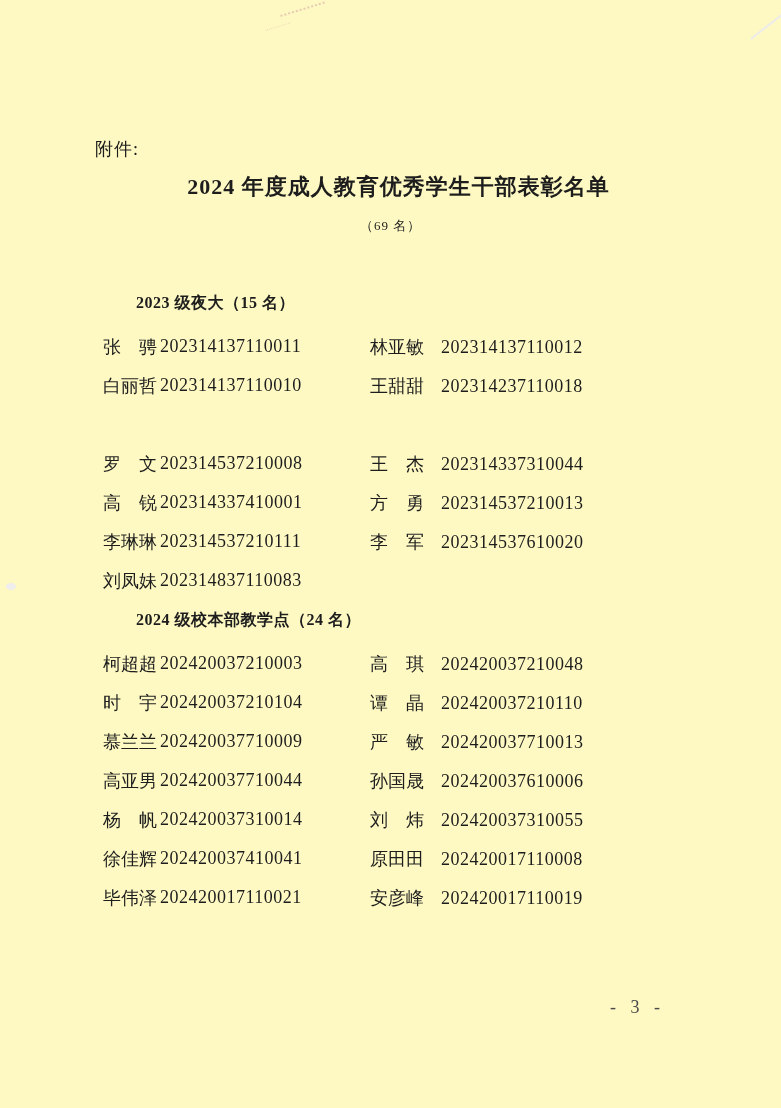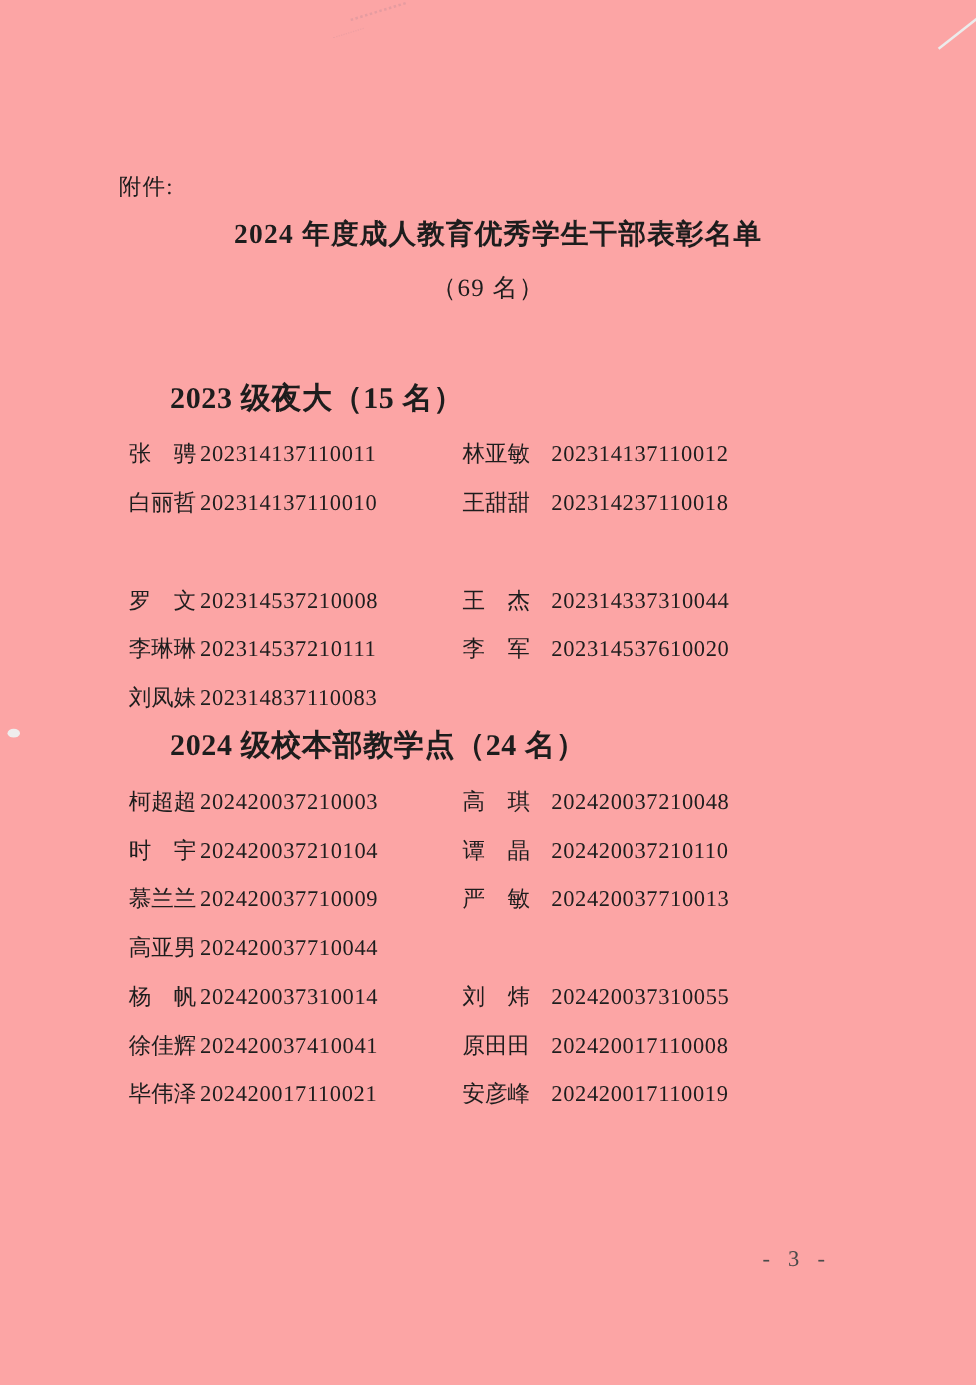--- a/index.html
+++ b/index.html
@@ -4,21 +4,21 @@
 <style>
   html, body {
     margin: 0;
     padding: 0;
     background: #ffffff;
   }
   #page {
     position: relative;
     width: 781px;
     height: 1108px;
-    background: #fca5a5;
+    background: #fef9c3;
     overflow: hidden;
     font-family: "Liberation Serif", "DejaVu Serif", serif;
     color: #1d1d1d;
   }
   
   .scan-mark {
     position: absolute;
     left: 281px;
     top: 8px;
     width: 46px;
@@ -73,50 +73,50 @@
     font-size: 22px;
     font-weight: 700;
     letter-spacing: 1px;
   }
   .subtitle {
     position: absolute;
     left: 0;
     right: 0;
     top: 217px;
     text-align: center;
-    font-size: 20px;
+    font-size: 13px;
     letter-spacing: 1px;
   }
   #sections {
     position: absolute;
     left: 103px;
     top: 290px;
     width: 595px;
   }
   .sec-header {
-    font-size: 24px;
+    font-size: 16px;
     font-weight: 700;
     line-height: 26px;
-    margin: 16px 0 11px 33px;
+    margin: 0 0 11px 33px;
     letter-spacing: 0.5px;
   }
   .sec + .sec .sec-header {
     margin-top: 7px;
   }
   .row {
     height: 39px;
     display: flex;
     align-items: center;
     font-size: 18px;
   }
   .cell {
     display: flex;
     align-items: baseline;
   }
-  .cell.l { width: 267px; }
+  .cell.l { width: 267px; align-items: center; }
   .nm {
     display: inline-block;
     white-space: pre;
   }
   .cell.l .nm { width: 57px; }
   .cell.r .nm { width: 62px; }
   .cell.r .sid { margin-left: 9px; }
   .sid { letter-spacing: 0.5px; }
   .pageno {
     position: absolute;
@@ -170,20 +170,30 @@
             <span class="nm">罗　文</span>
             <span class="sid">202314537210008</span>
           </div>
           <div class="cell r">
             <span class="nm">王　杰</span>
             <span class="sid">202314337310044</span>
           </div>
         </div>
         <div class="row">
           <div class="cell l">
+            <span class="nm">高　锐</span>
+            <span class="sid">202314337410001</span>
+          </div>
+          <div class="cell r">
+            <span class="nm">方　勇</span>
+            <span class="sid">202314537210013</span>
+          </div>
+        </div>
+        <div class="row">
+          <div class="cell l">
             <span class="nm">李琳琳</span>
             <span class="sid">202314537210111</span>
           </div>
           <div class="cell r">
             <span class="nm">李　军</span>
             <span class="sid">202314537610020</span>
           </div>
         </div>
         <div class="row">
           <div class="cell l">
@@ -223,20 +233,24 @@
           <div class="cell r">
             <span class="nm">严　敏</span>
             <span class="sid">202420037710013</span>
           </div>
         </div>
         <div class="row">
           <div class="cell l">
             <span class="nm">高亚男</span>
             <span class="sid">202420037710044</span>
           </div>
+          <div class="cell r">
+            <span class="nm">孙国晟</span>
+            <span class="sid">202420037610006</span>
+          </div>
         </div>
         <div class="row">
           <div class="cell l">
             <span class="nm">杨　帆</span>
             <span class="sid">202420037310014</span>
           </div>
           <div class="cell r">
             <span class="nm">刘　炜</span>
             <span class="sid">202420037310055</span>
           </div>

